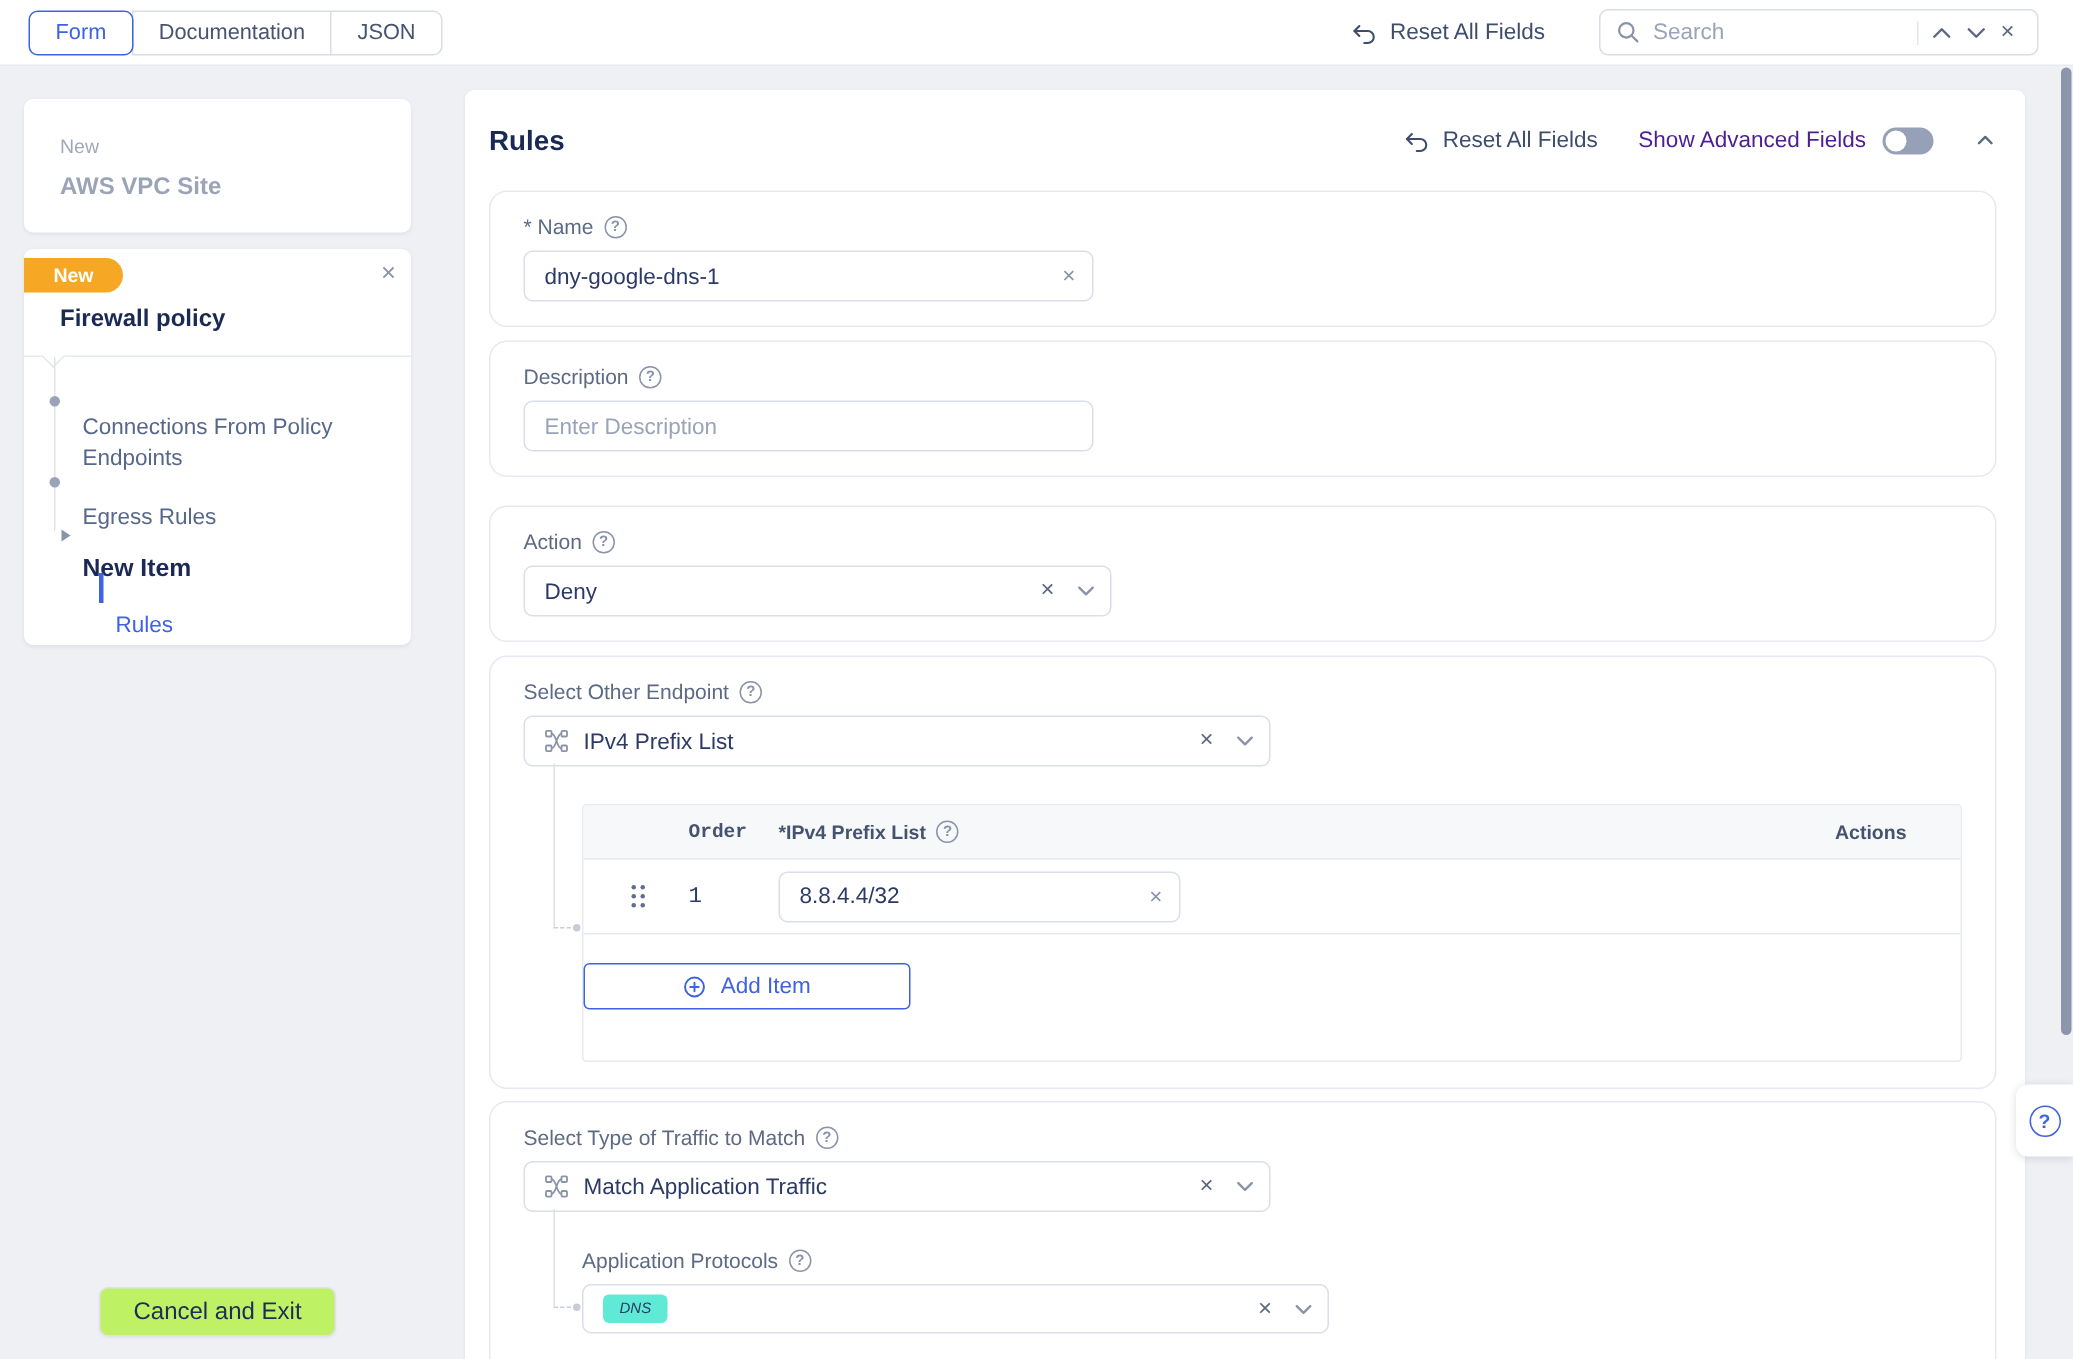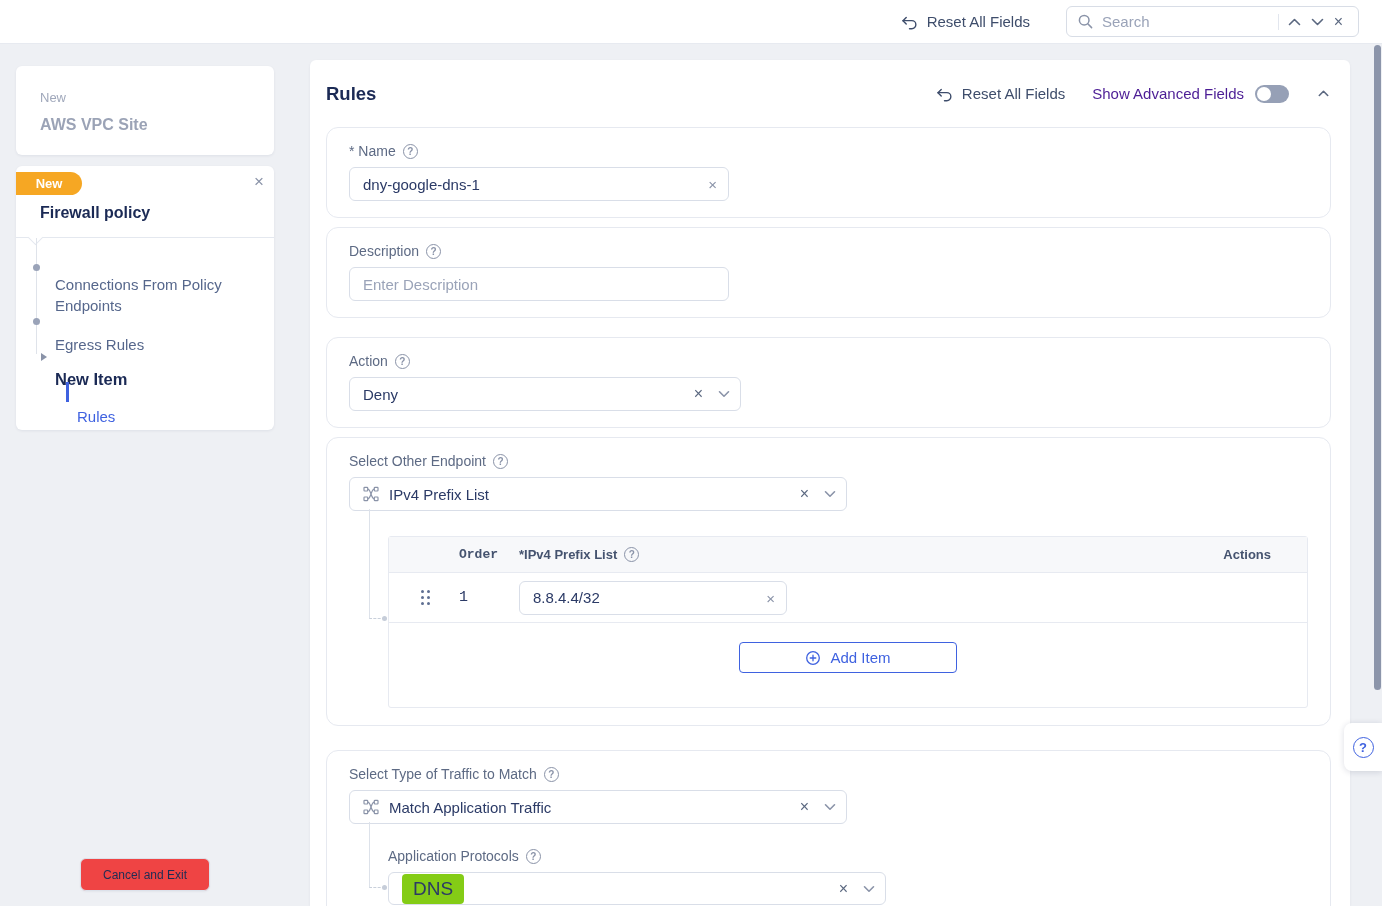--- a/index.html
+++ b/index.html
@@ -46,38 +46,38 @@
            border-right:1px solid #e4e8ef; border-bottom:1px solid #e4e8ef; transform:rotate(45deg); }
   .rail { position:absolute; left:20px; top:72px; height:116px; border-left:1px solid #dfe3ea; }
   .treedot { position:absolute; width:7px; height:7px; border-radius:50%; background:#9aa3b8; left:17px; }
   .treetext { position:absolute; left:39px; font-size:15px; color:#56678c; line-height:21px; cursor:pointer;margin-top:22px; }
   .tree-new-item { font-size:16.5px; font-weight:bold; color:#1b2a55; }
   .treearrow { position:absolute; left:25px; top:187px; width:0; height:0;
                border-left:6px solid #8a93a8; border-top:4.5px solid transparent; border-bottom:4.5px solid transparent; }
   .activebar { position:absolute; left:50px; top:216px; width:3px; height:20px; background:#3f62e0; }
   .tree-rules { color:#3f62e0; font-size:15px; }
   .cancelwrap { position:absolute; left:16px; top:858px; width:258px; display:flex; justify-content:center; }
-  .cancelbtn { height:33px; padding:0 22px; background:#ef4444; border:1px solid #dce1ea; border-radius:6px;
-               font-family:inherit; font-size:12px; color:#1e2d55; cursor:pointer;
+  .cancelbtn { height:33px; padding:0 22px; background:#bef264; border:1px solid #dce1ea; border-radius:6px;
+               font-family:inherit; font-size:16px; color:#1e2d55; cursor:pointer;
                box-shadow:0 1px 2px rgba(20,30,70,.05); }
 
   
   .main { position:absolute; left:310px; top:60px; width:1040px; height:846px; background:#fff;
           border-radius:6px 6px 0 0; box-shadow:0 1px 3px rgba(20,30,70,.06); padding:0 19px 0 16px; overflow:hidden; }
   .mainhead { height:67px; display:flex; align-items:center; }
   .maintitle { font-size:18.5px; font-weight:bold; color:#1b2a55; }
   .mainhead-right { margin-left:auto; display:flex; align-items:center; gap:27px; }
   .advwrap { display:flex; align-items:center; gap:11px; font-size:15px; color:#4c1d95; }
   .toggle { width:34px; height:18px; border-radius:9px; background:#96a0b6; position:relative; cursor:pointer; border:none; }
   .toggle .knob { position:absolute; left:2px; top:2px; width:14px; height:14px; border-radius:50%; background:#fff; }
   .collapsebtn { background:none; border:none; cursor:pointer; padding:2px; color:#5b6880; }
 
   .fieldbox { border:1px solid #e6e9f0; border-radius:12px; padding:15px 22px 16px; margin-bottom:9px; position:relative; }
   .fieldbox.gap-lg { margin-bottom:19px; }
-  .fieldbox.gap-md { margin-bottom:24px; }
+  .fieldbox.gap-md { margin-bottom:8px; }
   .lblrow { display:flex; align-items:center; gap:7px; margin-bottom:8px; }
   .lbl { font-size:14px; color:#5d6a84; }
   .qicon { width:15px; height:15px; border:1.3px solid #8a93a8; border-radius:50%; color:#8a93a8;
            font-size:10px; font-weight:bold; display:inline-flex; align-items:center; justify-content:center; }
   .inputwrap { position:relative; width:380px; }
   .inputwrap input { width:100%; height:34px; border:1px solid #d9dee8; border-radius:6px; font-family:inherit;
                      font-size:15px; color:#2b3a66; padding:0 32px 0 13px; outline:none; background:#fff; }
   .inputwrap input::placeholder { color:#9aa3b8; }
   .clearbtn { position:absolute; right:10px; top:50%; transform:translateY(-50%); background:none; border:none;
               cursor:pointer; font-size:15px; color:#8a93a8; line-height:1; padding:2px; }
@@ -99,41 +99,46 @@
            font-size:13px; font-weight:bold; color:#45536f; }
   .trow { display:flex; align-items:center; height:50px; border-bottom:1px solid #e7eaf1; }
   .c1 { flex:0 0 70px; display:flex; align-items:center; }
   .c2 { flex:0 0 60px;font-family:Liberation Mono, monospace; }
   .c3 { flex:1; display:flex; align-items:center; gap:7px; }
   .c4 { flex:0 0 120px; text-align:right; padding-right:36px; }
   .draghandle { width:9px; height:15px; margin-left:32px; position:relative; cursor:grab; }
   .draghandle i { position:absolute; width:3px; height:3px; border-radius:50%; background:#5f6f92; }
   .ordercell { font-size:15px; color:#2b3a66; }
   .inputwrap.w268 { width:268px; }
-  .additemwrap { height:84px; display:flex; align-items:flex-start; justify-content:center; padding-top:19px; }
+  .additemwrap { height:84px; display:flex; align-items:flex-start; padding-top:19px; }
   .additem { width:218px; height:31px; border:1px solid #3f62e0; border-radius:4px; background:#fff; color:#3f62e0;
              font-family:inherit; font-size:15px; display:flex; align-items:center; justify-content:center;
              gap:9px; cursor:pointer; }
 
   .subgroup { margin:24px 0 0 39px; }
-  .chip { background:#84cc16; border-radius:4px; padding:4px 11px; font-size:19px; color:#2b3a66; }
+  .chip { background:#5eead4; border-radius:4px; padding:4px 11px; font-size:10px; color:#2b3a66;font-style:italic; }
   .box5 { padding-bottom:120px; margin-bottom:0; }
 
   
   .scrollthumb { position:absolute; right:1px; top:45px; width:7px; height:645px; background:#8c95aa; border-radius:4px; }
   .helpfab { position:absolute; right:0; top:723px; width:38px; height:48px; background:#fff; border:none;
              border-radius:8px 0 0 8px; box-shadow:0 1px 6px rgba(20,30,70,.15); cursor:pointer;
              display:flex; align-items:center; justify-content:center; }
   .helpfab .q { width:21px; height:21px; border:1.7px solid #3f62e0; border-radius:50%; color:#3f62e0;
                 font-size:13px; font-weight:bold; display:flex; align-items:center; justify-content:center; }
 </style>
 </head>
 <body>
 
 <div class="topbar">
+  <div class="tabs">
+    <button class="tab active">Form</button>
+    <button class="tab">Documentation</button>
+    <button class="tab">JSON</button>
+  </div>
   <div class="topbar-right">
     <button class="linkbtn">
       <svg width="17" height="14" viewBox="0 0 18 15" fill="none" stroke="#3e4d6b" stroke-width="1.5" stroke-linecap="round" stroke-linejoin="round">
         <path d="M5.5 1.5 L2 5 L5.5 8.5"></path>
           <path d="M2 5 H11.5 A4.3 4.3 0 0 1 11.5 13.6 H9"></path>
       </svg>
       <span>Reset All Fields</span>
     </button>
     <div class="searchbox">
       <svg width="17" height="17" viewBox="0 0 17 17" fill="none" stroke="#8a93a8" stroke-width="1.5" stroke-linecap="round">

